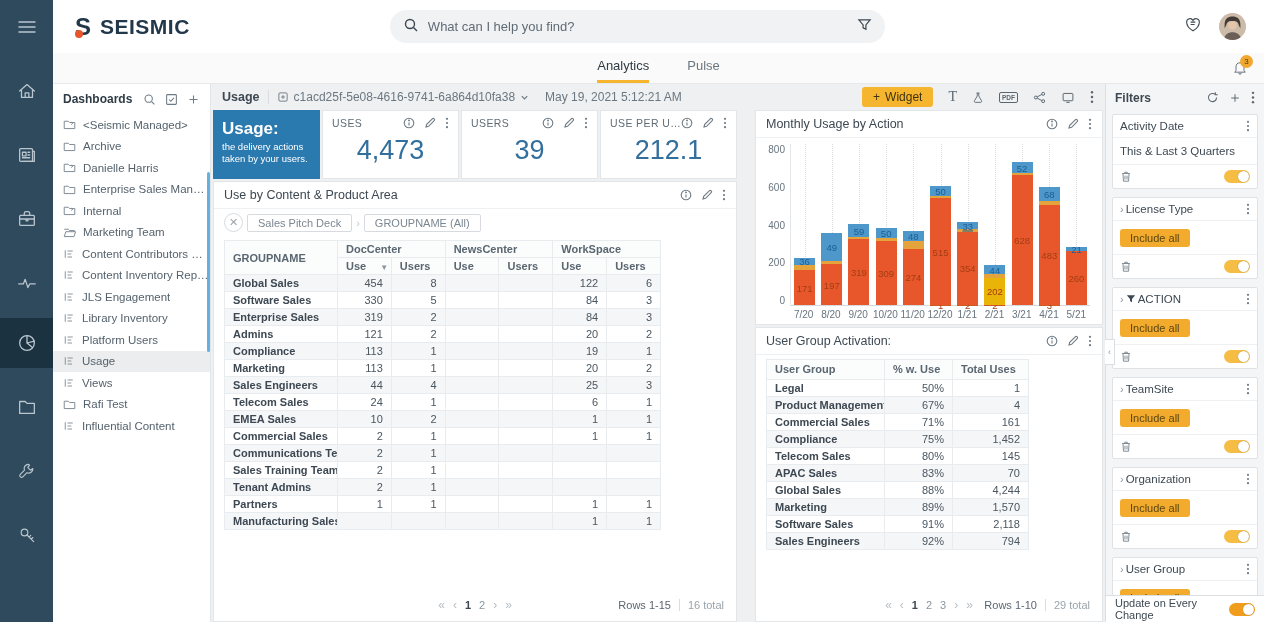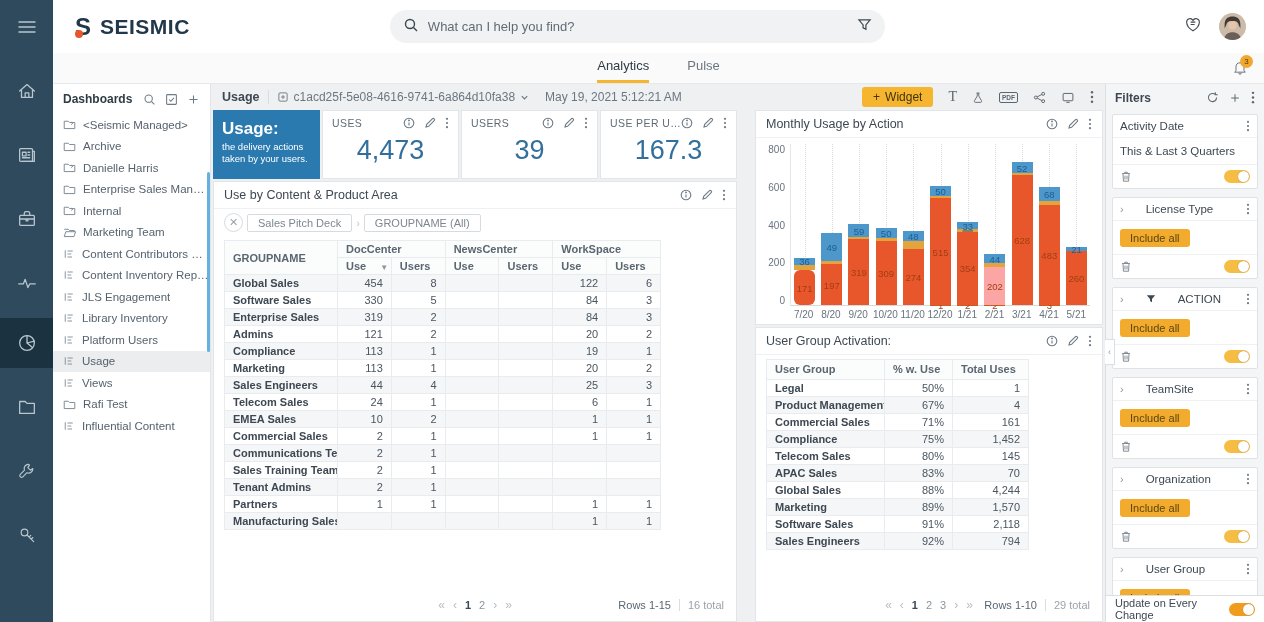--- a/index.html
+++ b/index.html
@@ -119,21 +119,21 @@
   .xlabels{height:16px;display:flex;font-size:10px;color:#68747e;align-items:center}
   .xlabels div{flex:1;text-align:center}
   .activation-panel{flex:1;display:flex;flex-direction:column;min-height:0}
   
   .filters{width:159px;background:#f4f5f6;border-left:1px solid #dcdfe2;display:flex;flex-direction:column;flex-shrink:0;position:relative}
   .filters-head{height:27px;display:flex;align-items:center;padding:0 9px;flex-shrink:0;gap:10px}
   .filters-title{font-size:12px;font-weight:bold;color:#3d4852;flex:1}
   .filters-head svg{stroke:#5b6770;fill:none;stroke-width:1.3;cursor:pointer}
   .filters-body{flex:1;overflow:hidden;padding:3px 6px;display:flex;flex-direction:column;gap:8px}
   .fcard{background:#fff;border:1px solid #dfe3e6;border-radius:2px;flex-shrink:0}
-  .fcard-head{display:flex;align-items:center;padding:5px 7px;font-size:11.5px;color:#3d4852;gap:22px}
+  .fcard-head{display:flex;align-items:center;padding:5px 7px;font-size:11.5px;color:#3d4852;gap:2px}
   .fcard-head .chev{color:#8b959d;font-size:11px;cursor:pointer}
   .fcard-head .flabel{flex:1;white-space:nowrap;overflow:hidden;text-overflow:ellipsis}
   .fcard-value{padding:7px;font-size:11.5px;color:#3d4852;border-top:1px solid #eef0f2}
   .fcard-chiprow{padding:7px;border-top:1px solid #eef0f2}
   .chip{display:inline-block;background:#f2ab2d;color:#5a4512;font-size:11px;padding:3px 10px;border-radius:3px;cursor:pointer}
   .fcard-foot{display:flex;align-items:center;padding:5px 7px;border-top:1px solid #eef0f2}
   .fcard-foot svg{stroke:#7a858e;fill:none;stroke-width:1.1;cursor:pointer}
   .toggle{margin-left:auto;width:26px;height:13px;border-radius:7px;background:#f5bd44;position:relative;cursor:pointer}
   .toggle .knob{position:absolute;right:1px;top:1px;width:11px;height:11px;border-radius:50%;background:#fff;box-shadow:0 0 1px rgba(0,0,0,.4)}
   .toggle.orange{background:#f09d1e}
@@ -540,21 +540,21 @@
                         <svg width="12" height="12" viewBox="0 0 12 12">
                           <path d="M2 10l.7-2.6 5.6-5.6a1.2 1.2 0 0 1 1.9 1.9L4.6 9.3z"></path>
                         </svg>
                         <svg class="kebab-svg" width="4" height="12" viewBox="0 0 4 12">
                           <circle cx="2" cy="1.8" r="1.1" fill="#6e7a84" stroke="none"></circle>
                           <circle cx="2" cy="6" r="1.1" fill="#6e7a84" stroke="none"></circle>
                           <circle cx="2" cy="10.2" r="1.1" fill="#6e7a84" stroke="none"></circle>
                         </svg>
                       </span>
                     </div>
-                    <div class="stat-value">167.3</div>
+                    <div class="stat-value">212.1</div>
                   </div>
                 </div>
             </div>
 
             <div class="panel usage-panel">
               <div class="panel-head">
                 <span class="panel-title">Use by Content &amp; Product Area</span>
                 <span class="mini-icons">
                   <svg width="12" height="12" viewBox="0 0 12 12">
                       <circle cx="6" cy="6" r="4.8"></circle>
@@ -802,21 +802,21 @@
                     <div>800</div>
                     <div>600</div>
                     <div>400</div>
                     <div>200</div>
                     <div>0</div>
                   </div>
                 <div class="plotwrap">
                   <div class="plot">
                       <div class="cat">
                         <div class="bar">
-                          <div class="seg" style="height: 35.4825px; background: rgb(232, 87, 43); border-radius: 6px;">
+                          <div class="seg" style="height: 35.4825px; background: rgb(232, 87, 43);">
                             <span class="seglabel" style="color: rgb(163, 61, 20);">171</span>
                           </div>
                           <div class="seg" style="height: 4.7725px; background: rgb(229, 163, 60);"></div>
                           <div class="seg" style="height: 7.47px; background: rgb(77, 151, 203);">
                             <span class="seglabel" style="color: rgb(29, 94, 147);">36</span>
                           </div>
                         </div>
                       </div>
                       <div class="cat">
                         <div class="bar">
@@ -888,21 +888,21 @@
                           <div class="seg" style="height: 6.8475px; background: rgb(77, 151, 203);">
                             <span class="seglabel" style="color: rgb(29, 94, 147); text-decoration: underline;">33</span>
                           </div>
                         </div>
                       </div>
                       <div class="cat">
                         <div class="bar">
                           <div class="seg" style="height: 0.415px; background: rgb(207, 90, 34);">
                             <span class="seglabel" style="color: rgb(163, 61, 20);">2</span>
                           </div>
-                          <div class="seg" style="height: 38px; background: #fca5a5;">
+                          <div class="seg" style="height: 27px; background: #eab308;">
                             <span class="seglabel" style="color: rgb(163, 61, 20);">202</span>
                           </div>
                           <div class="seg" style="height: 3.5275px; background: rgb(229, 163, 60);"></div>
                           <div class="seg" style="height: 9.13px; background: rgb(77, 151, 203);">
                             <span class="seglabel" style="color: rgb(29, 94, 147);">44</span>
                           </div>
                         </div>
                       </div>
                       <div class="cat">
                         <div class="bar">

